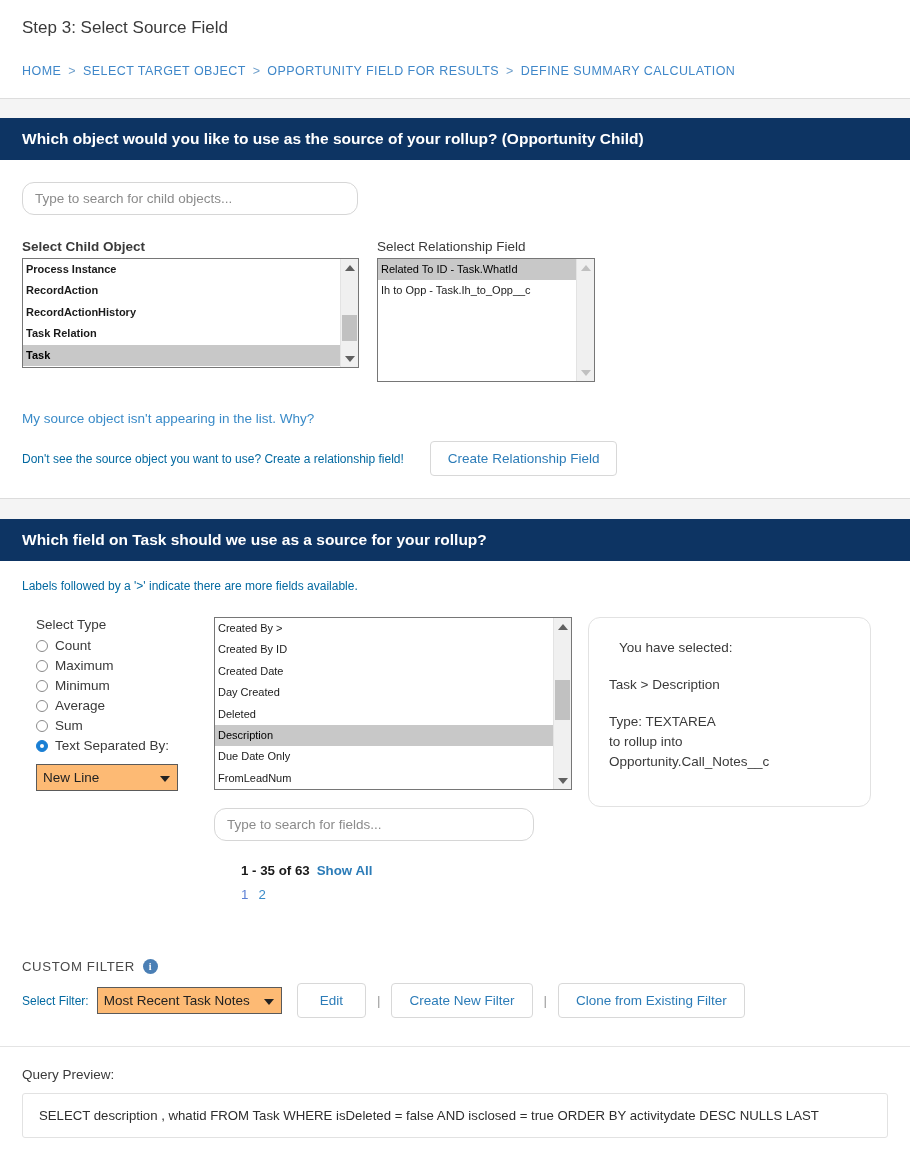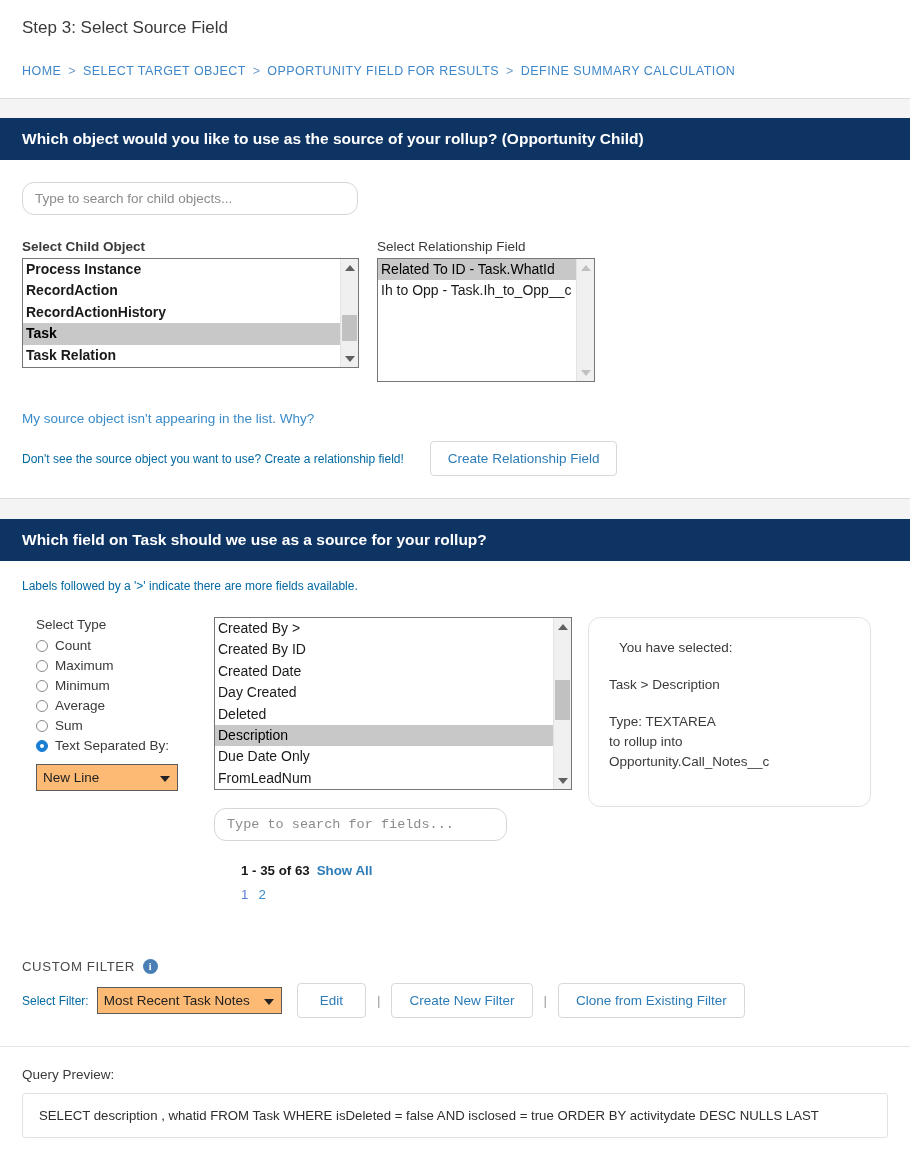--- a/index.html
+++ b/index.html
@@ -97,21 +97,21 @@
     background: #ffffff;
     box-sizing: border-box;
     overflow: hidden;
   }
   .listbox .opts {
     position: absolute;
     top: 0; left: 0; right: 17px; bottom: 0;
     overflow: hidden;
   }
   .opt {
-    font-size: 14px;
+    font-size: 11px;
     line-height: 21.4px;
     padding: 0 3px;
     color: #1a1a1a;
     white-space: nowrap;
     cursor: default;
   }
   .opt.selected {
     background: #c8c8c8;
     color: #000000;
   }
@@ -340,22 +340,22 @@
       
       <div style="display:flex;gap:18px;margin-top:24px;">
 
         <div style="width:337px;font-weight:bold;">
           <div class="listbox-label">Select Child Object</div>
           <div class="listbox" style="height:110px;">
             <div class="opts">
               <div class="opt">Process Instance</div>
               <div class="opt">RecordAction</div>
               <div class="opt">RecordActionHistory</div>
+              <div class="opt">Task Relation</div>
               <div class="opt selected">Task</div>
-              <div class="opt">Task Relation</div>
             </div>
             <div class="sbar">
               <div class="arrow up">
                   <i></i>
                 </div>
               <div class="thumb" style="top:56px;height:26px;"></div>
               <div class="arrow down">
                   <i></i>
                 </div>
             </div>
@@ -454,21 +454,21 @@
               <div class="arrow up">
                   <i></i>
                 </div>
               <div class="thumb" style="top:62px;height:40px;"></div>
               <div class="arrow down">
                   <i></i>
                 </div>
             </div>
           </div>
 
-          <input class="search-input" style="width: 293px; margin-top: 18px; font-family: Liberation Mono, monospace;" placeholder="Type to search for fields...">
+          <input class="search-input" style="width: 320px; margin-top: 18px;" placeholder="Type to search for fields...">
 
           <div style="margin-top:22px;padding-left:27px;">
             <div class="pager-line">
               <span>1 - 35 of 63</span><span class="showall">Show All</span>
             </div>
             <div class="pager-nums" style="margin-top:7px;">
               <span>1</span><span class="alt">2</span>
             </div>
           </div>
         </div>

